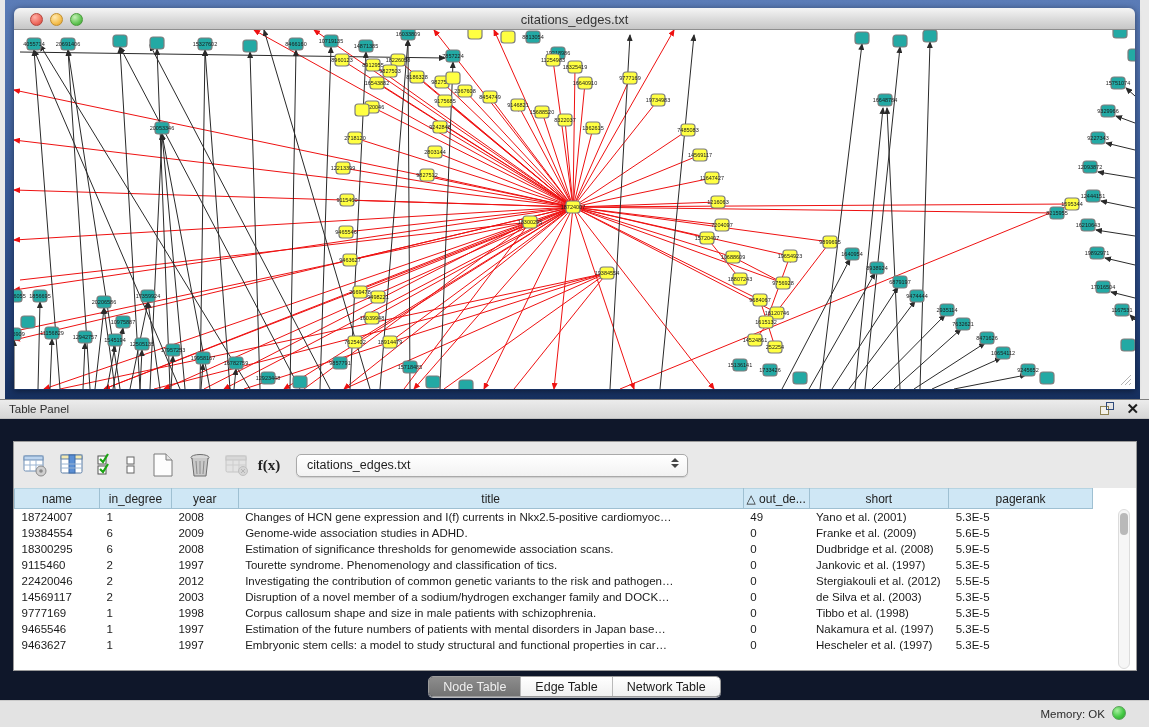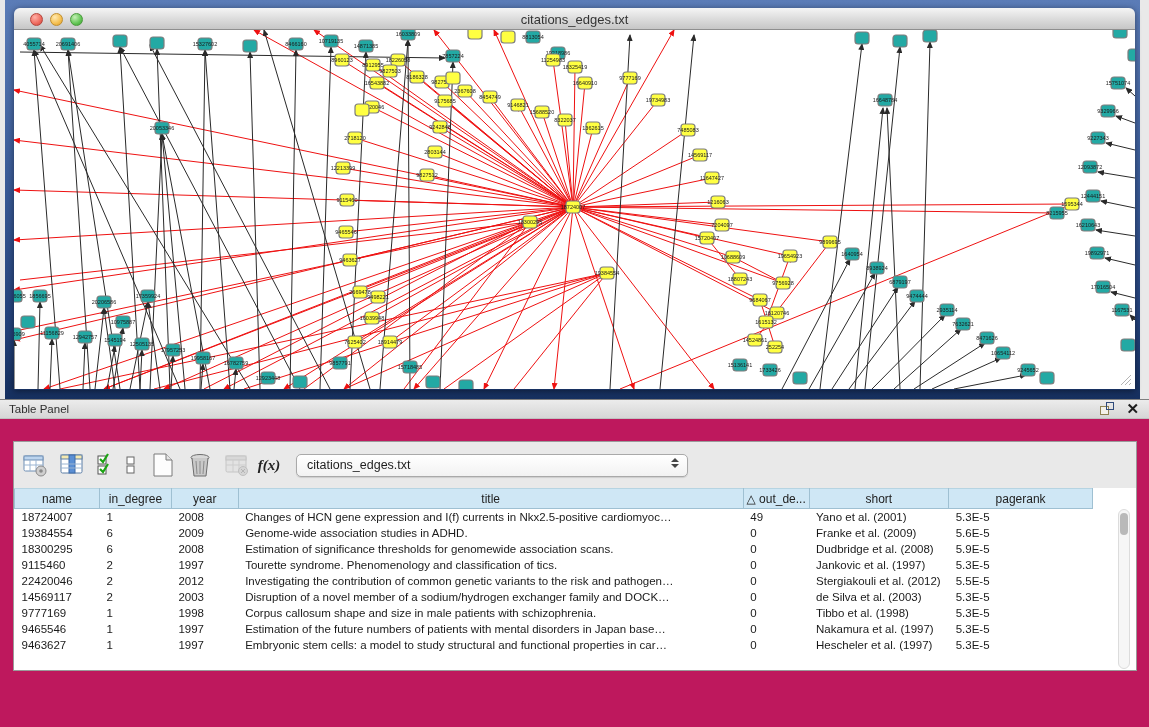--- a/index.html
+++ b/index.html
@@ -19,37 +19,37 @@
   .lights { position:absolute; left:16px; top:4.5px; display:flex; gap:7px; }
   .light { width:13px; height:13px; border-radius:50%; }
   .light.red    { background:radial-gradient(circle at 35% 30%,#ffb0a6,#ee6a5e 60%,#c94439); border:1px solid #b5453c;}
   .light.yellow { background:radial-gradient(circle at 35% 30%,#ffe9b0,#f5bf4f 60%,#d99a2b); border:1px solid #c08e2e;}
   .light.green  { background:radial-gradient(circle at 35% 30%,#c5f0b6,#61c554 60%,#3f9a34); border:1px solid #4a9a3c;}
   .canvas { position:relative; width:100%; height:359px; background:#ffffff; overflow:hidden; }
   .grip { position:absolute; right:3px; bottom:3px; }
 
   
   .table-panel { position:absolute; left:0; top:399px; width:1149px; height:328px;
-    background:#be185d; border-top:1px solid #7f7f7f; }
+    background:#0f172a; border-top:1px solid #7f7f7f; }
   .panel-header { position:relative; height:19px;
     background:linear-gradient(180deg,#ececec,#d6d6d6); border-bottom:1px solid #c0c0c0; }
   .panel-header .panel-title { position:absolute; left:9px; top:3px; font-size:11.5px; color:#2e2e2e; }
   .panel-header .hdr-icons { position:absolute; right:10px; top:2px; display:flex; gap:12px; align-items:center; }
   .float-ic { position:relative; width:14px; height:13px; }
   .float-ic .sq1 { position:absolute; left:0; bottom:0; width:9px; height:9px; border:1.5px solid #8f8353; background:#f4f2ea;}
   .float-ic .sq2 { position:absolute; right:0; top:0; width:8px; height:8px; border:1.5px solid #2e4a7a; background:transparent;}
   .close-x { font-size:15px; font-weight:bold; color:#1c1c1c; line-height:13px; cursor:default; }
 
   .table-box { position:absolute; left:13px; top:41px; width:1124px; height:230px;
     background:#ffffff; border:1px solid #9a9a9a; }
   .toolbar { position:relative; height:46px; background:#e9e9e9; display:flex; align-items:center; gap:11px;
     padding-left:8px; }
   .tb-icon { width:26px; height:26px; display:flex; align-items:center; justify-content:center; }
   .tb-icon.narrow { width:16px; }
-  .fx { font-size:15px; font-style:italic; font-weight:bold; color:#222; font-family:"Liberation Serif",serif; }
+  .fx { font-size:15px; font-weight:bold; color:#222; font-family:"Liberation Serif",serif; }
   .combo { position:relative; margin-left:8px; width:392px; height:23px; background:linear-gradient(180deg,#ffffff,#f2f2f2);
     border:1px solid #a9a9a9; border-radius:5px; box-shadow:0 1px 1px rgba(0,0,0,.12);
     font-size:12.5px; color:#1e1e1e; line-height:21px; padding-left:10px; }
   .combo .arrows { position:absolute; right:7px; top:3px; width:9px; }
   .combo .arrows div { width:0; height:0; border-left:4px solid transparent; border-right:4px solid transparent; }
   .combo .arrows .up { border-bottom:4px solid #444; margin-bottom:2px; }
   .combo .arrows .dn { border-top:4px solid #444; }
 
   table.grid { border-collapse:collapse; table-layout:fixed; width:1079px; font-size:11.5px; color:#1a1a1a; }
   table.grid th { height:20px; background:#cfe7f5; border:1px solid #9fc0d2; border-top:1px solid #b6d4e2;
@@ -895,14 +895,25 @@
             <td>Hescheler et al. (1997)</td>
             <td>5.3E-5</td>
           </tr>
         </tbody>
     </table>
     <div class="vscroll">
       <div class="thumb"></div>
     </div>
   </div>
 
-
+  <div class="tabs">
+    <div class="seg" id="tab-seg">
+        <button class="sel">Node Table</button>
+        <button>Edge Table</button>
+        <button>Network Table</button>
+      </div>
+  </div>
+
+  <div class="statusbar">
+    <span class="mem">Memory: OK</span>
+    <span class="dot"></span>
+  </div>
 </div>
 
 </body></html>

